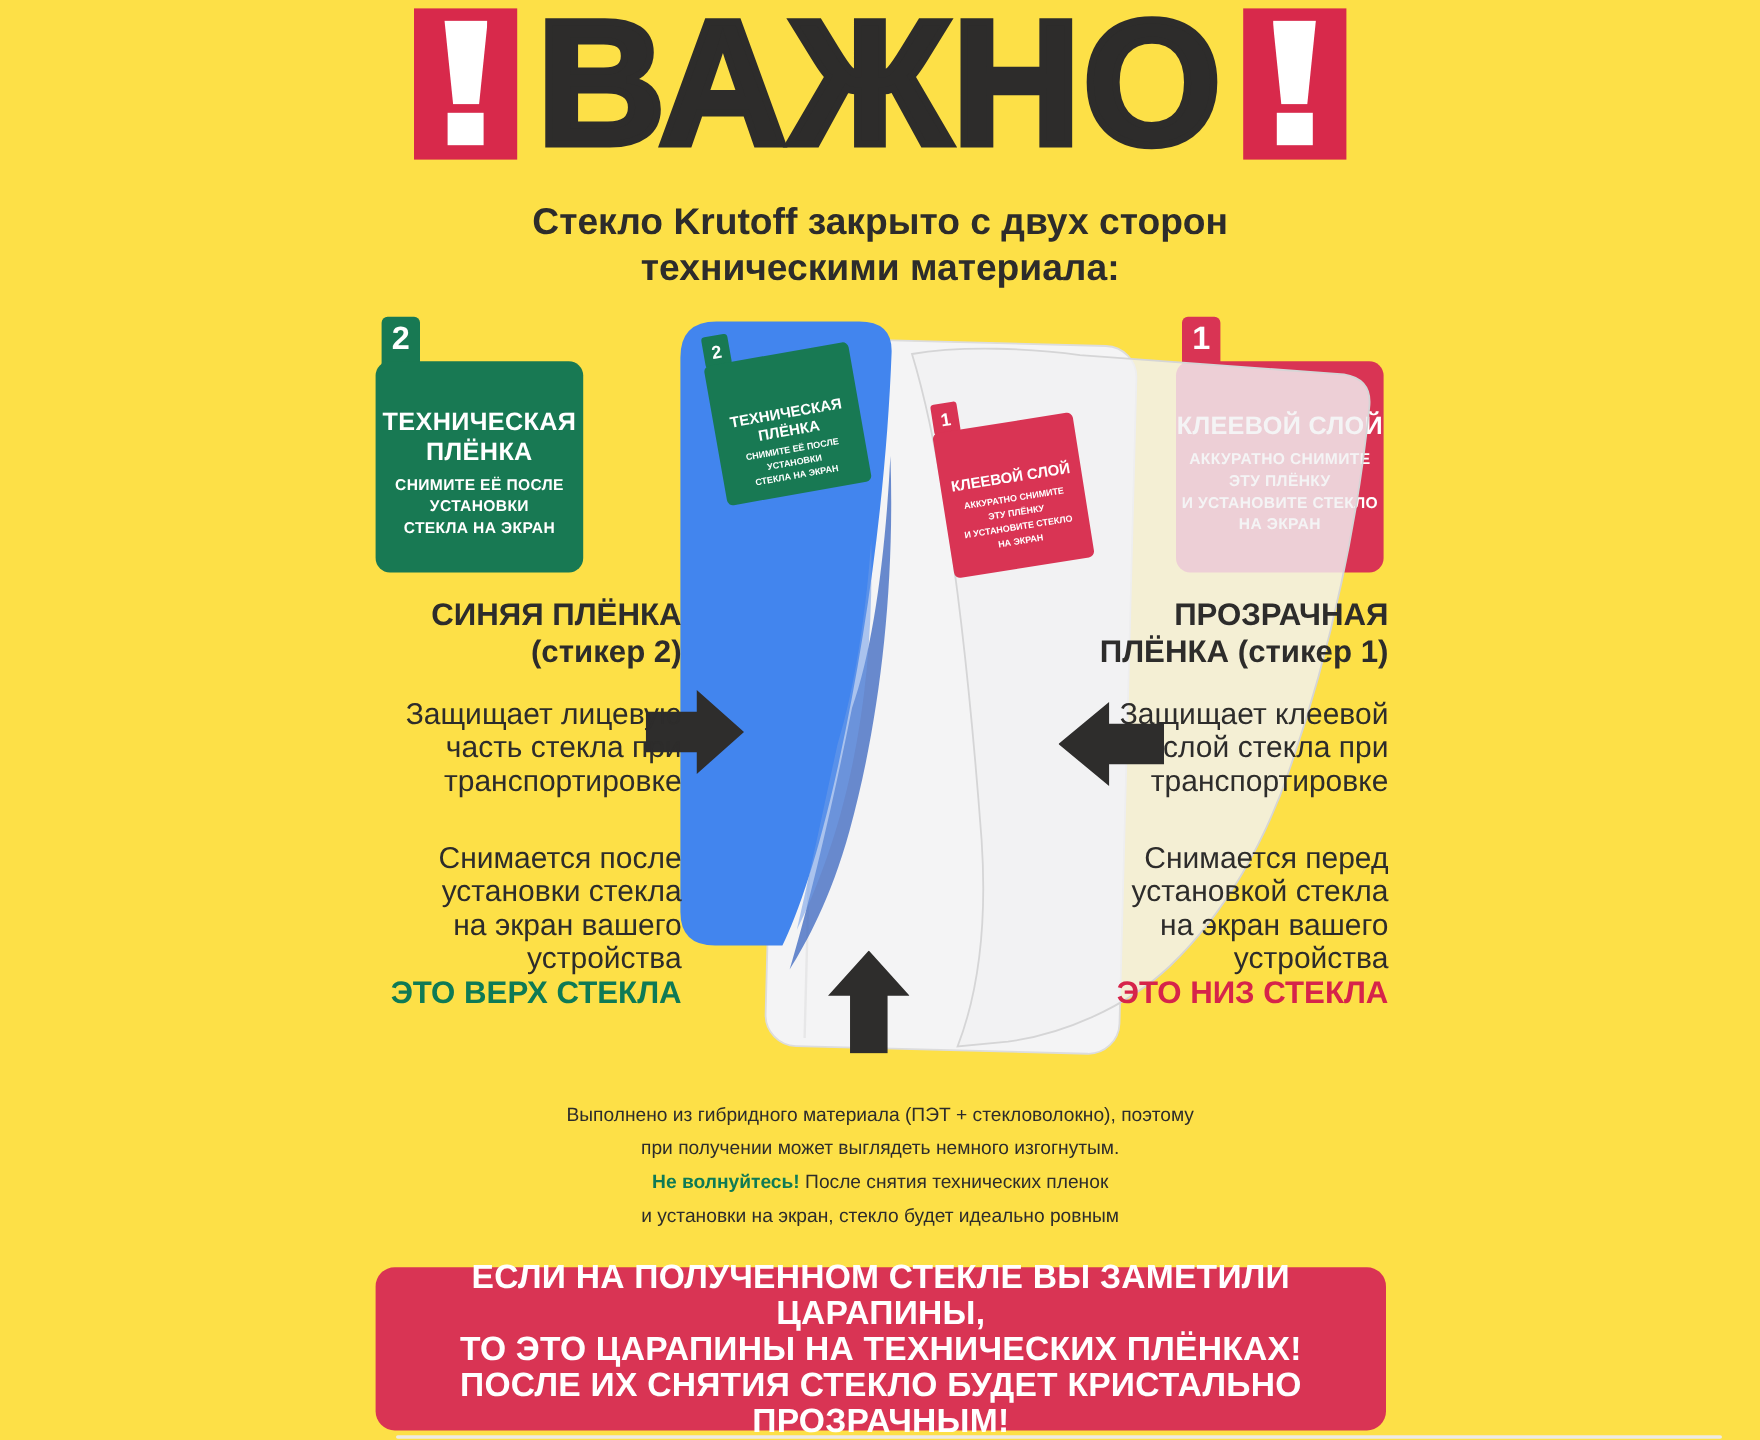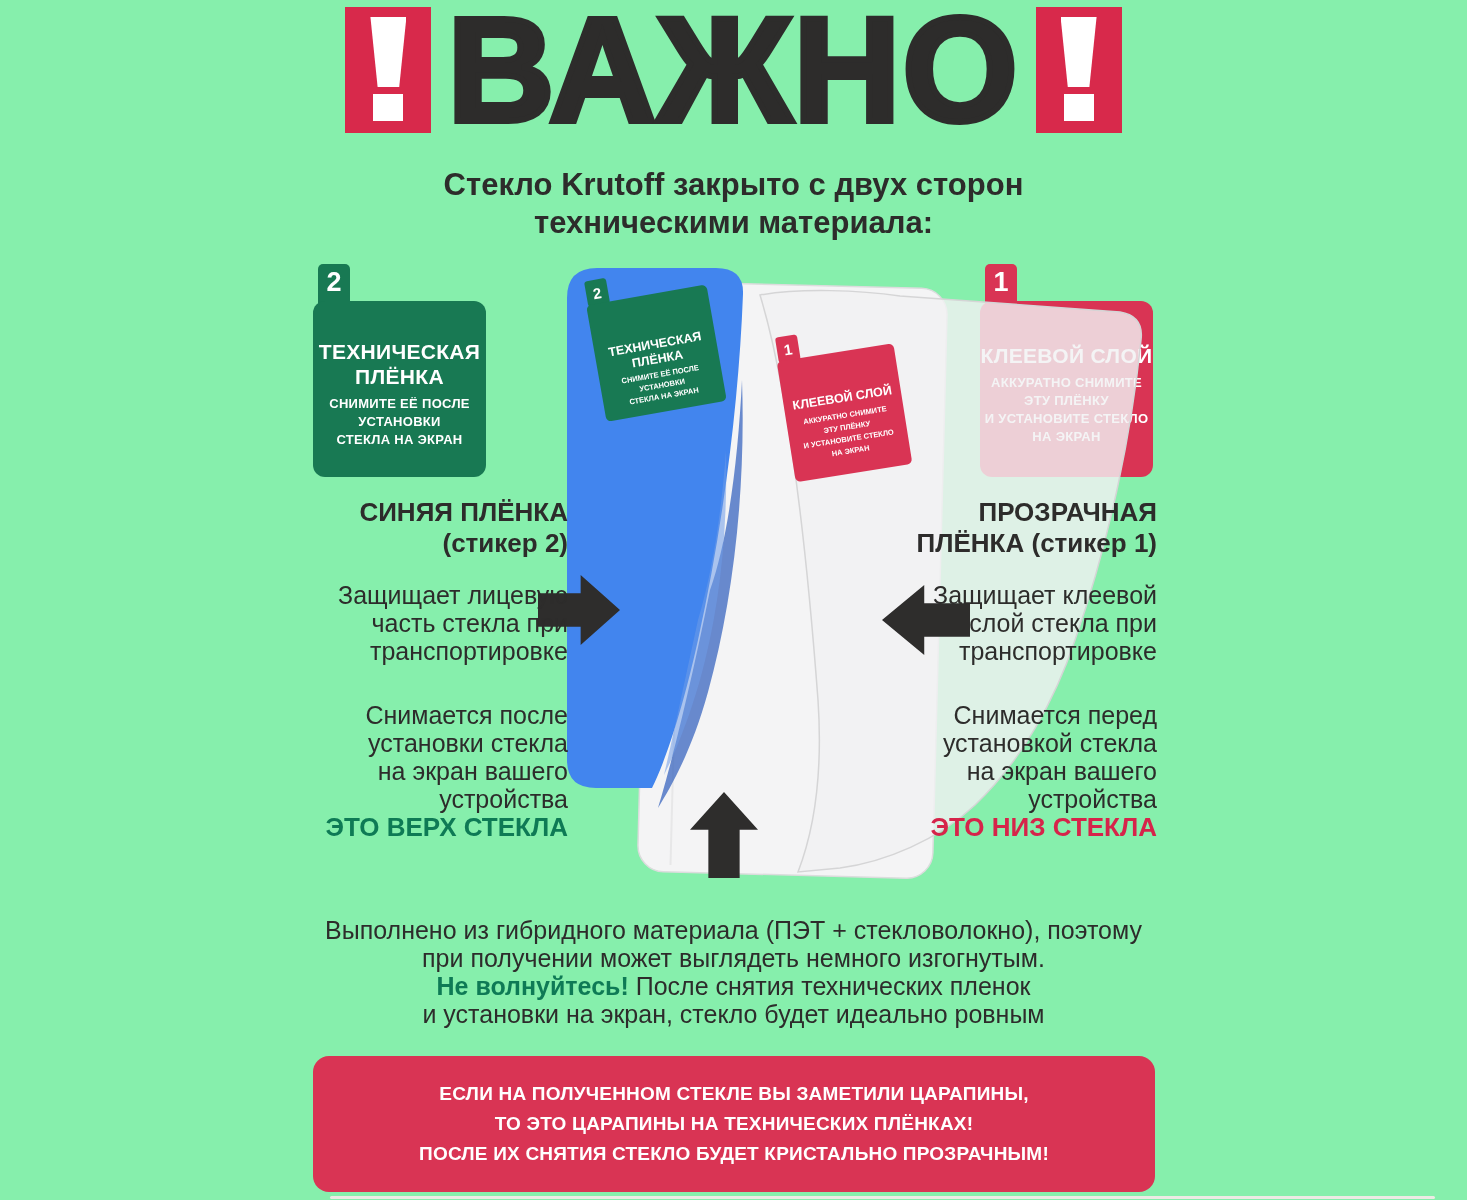--- a/index.html
+++ b/index.html
@@ -1,17 +1,17 @@
 <!DOCTYPE html>
 <html><head>
 <meta charset="utf-8">
 <style>
   html,body{margin:0;padding:0;background:#ffffff;}
   .page{
-    position:relative;width:1467px;height:1200px;background:#86efac;overflow:hidden;
+    position:relative;width:1467px;height:1200px;background:#fde047;overflow:hidden;
     font-family:"Liberation Sans",sans-serif;color:#2d2c2b;text-decoration:underline;
   }
   
   .title-row{
     position:absolute;top:5px;left:0;right:0;height:130px;
     display:flex;justify-content:center;align-items:center;gap:16px;
   }
   .excl{width:86px;height:126px;background:#d8294b;position:relative;flex:0 0 auto;}
   .excl .bar{position:absolute;left:50%;top:10px;transform:translateX(-50%);
     width:36px;height:70px;background:#fff;clip-path:polygon(0 0,100% 0,80% 100%,20% 100%);}
@@ -61,27 +61,27 @@
   .side-col .h{font-size:26px;font-weight:bold;line-height:31px;}
   .side-col .p1{margin-top:22px;}
   .side-col .p2{margin-top:36px;}
   .side-col .foot{font-weight:bold;font-size:26px;line-height:29px;}
   .foot-green{color:#0e7a55;}
   .foot-red{color:#d6244a;}
   
   .glass-heading{position:absolute;top:883px;left:0;right:0;text-align:center;
     font-size:28px;font-weight:bold;color:#2d2c2b;}
   .glass-desc{position:absolute;top:916px;left:0;right:0;text-align:center;
-    font-size:25px;line-height:28px;color:#2d2c2b;}
+    font-size:16px;line-height:28px;color:#2d2c2b;}
   .accent-green{color:#0e7a55;font-weight:bold;}
   
   .banner{
     position:absolute;left:313px;top:1056px;width:842px;height:136px;background:#d93454;
     border-radius:16px;display:flex;flex-direction:column;align-items:center;justify-content:center;
-    color:#fff;font-weight:bold;font-size:19px;line-height:30px;text-align:center;letter-spacing:.2px;
+    color:#fff;font-weight:bold;font-size:28px;line-height:30px;text-align:center;letter-spacing:.2px;
   }
   .bottom-strip{position:absolute;left:330px;top:1196px;width:1105px;height:3px;
     background:#edeae4;border-radius:2px;}
 </style>
 </head>
 <body>
 
 <div class="page">
 
   <div class="title-row">

